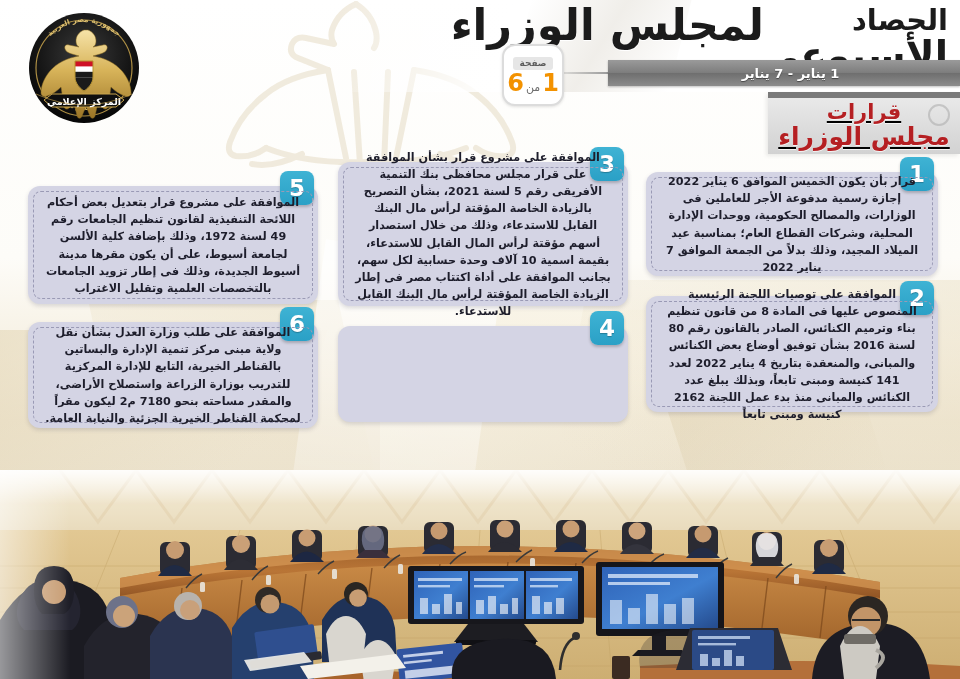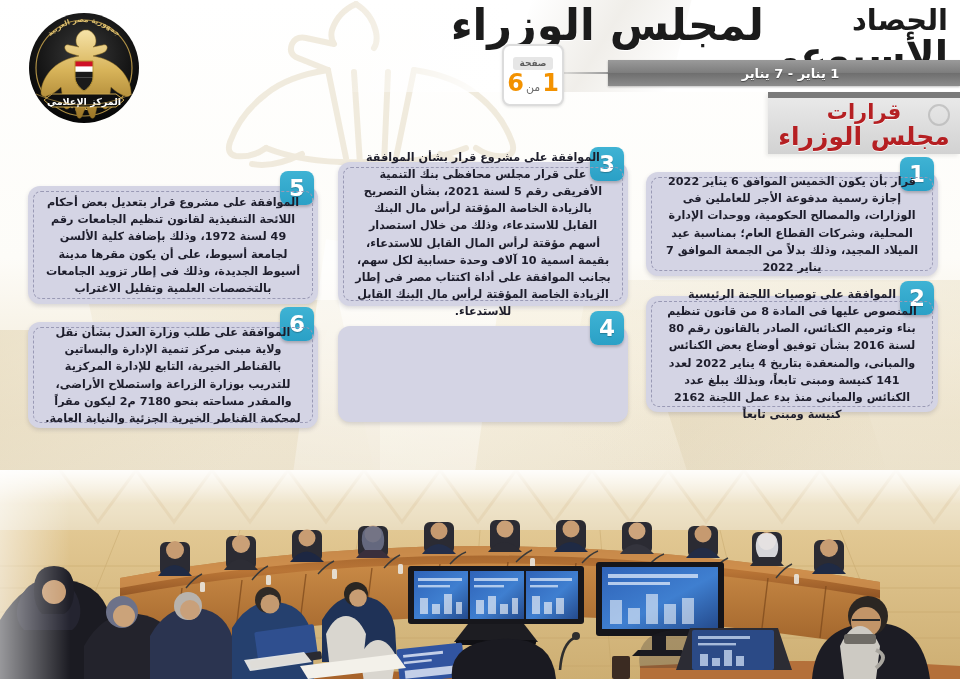--- a/index.html
+++ b/index.html
@@ -89,20 +89,21 @@
     background:linear-gradient(270deg,#9b9b9b,rgba(155,155,155,0));
   }
 
   
   .plaque{
     position:absolute;right:0;top:92px;width:192px;height:62px;
     background:linear-gradient(180deg,#e9e9e9,#dcdcdc 55%,#d2d2d2);
     border-top:6px solid #7a7a7a;
     display:flex;flex-direction:column;align-items:center;justify-content:center;
     box-shadow:-2px 2px 4px rgba(0,0,0,.08);
+    text-decoration:underline;
   }
   .plaque-l1,.plaque-l2{
     color:#b51f22;font-weight:bold;line-height:1.04;
     text-shadow:0 1px 0 rgba(255,255,255,.7);
   }
   .plaque-l1{font-size:21px;}
   .plaque-l2{font-size:25px;}
   .plaque-ring{
     position:absolute;right:10px;top:104px;width:22px;height:22px;
     border:2px solid rgba(170,170,170,.55);border-radius:50%;
@@ -110,21 +111,21 @@
 
   
   .emblem{
     position:absolute;left:22px;top:6px;width:124px;height:124px;
   }
   .emblem svg{width:100%;height:100%;display:block;}
 
   
   .page-badge{
     position:absolute;left:502px;top:44px;width:62px;height:62px;
-    background:#ffffff;border:2px solid #dcdcdc;border-radius:8px;
+    background:#ffffff;border:2px solid #dcdcdc;border-radius:13px;
     box-shadow:0 1px 3px rgba(0,0,0,.12);
     display:flex;flex-direction:column;align-items:center;justify-content:center;
     padding-top:2px;
   }
   .pb-word{
     font-size:9px;font-weight:bold;color:#5c5c5c;
     background:#e6e6e6;border-radius:3px;padding:1px 6px;line-height:1.2;
   }
   .pb-nums{display:flex;align-items:baseline;gap:2px;direction:rtl;margin-top:1px;}
   .pb-cur{font-size:24px;font-weight:bold;color:#f39200;line-height:1;}

